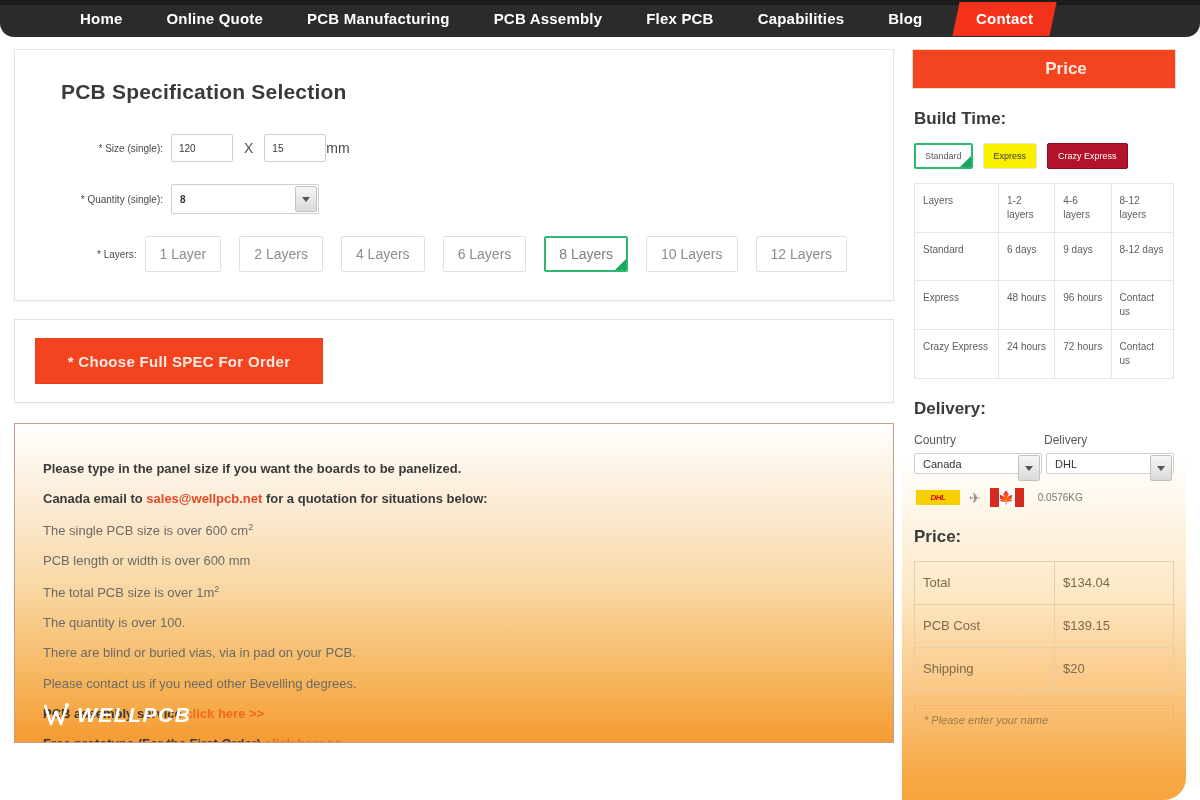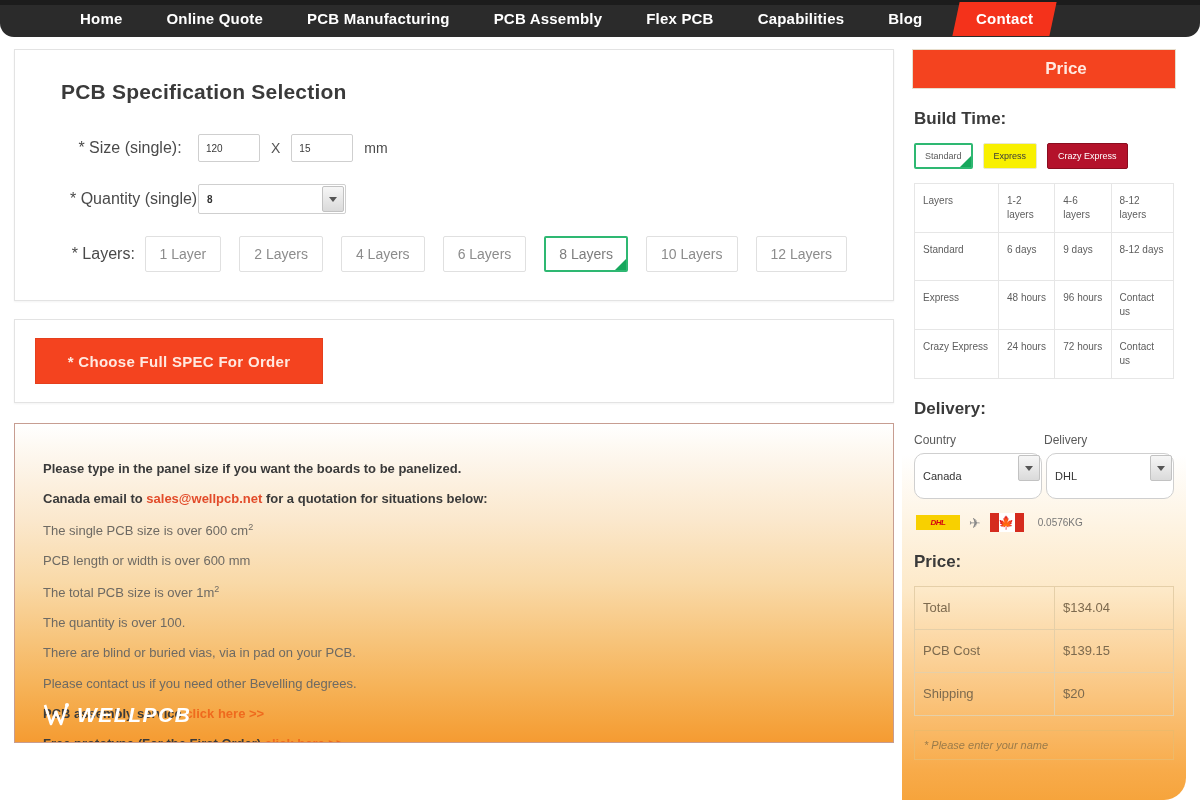--- a/index.html
+++ b/index.html
@@ -50,30 +50,30 @@
     background: #fff; border: 1px solid #e3e3e3;
     box-shadow: 0 1px 2px rgba(0,0,0,.05);
   }
   #spec-card { padding: 30px 28px 26px 28px; }
   #spec-title {
     font-size: 21px; font-weight: bold; color: #3a3a3a;
     margin: 0 0 30px 18px; letter-spacing: .2px;
   }
   .form-row { display: flex; align-items: center; margin-bottom: 22px; }
   .form-label {
-    font-size: 16px; color: #4a4a4a; width: 128px; text-align: center;
-    padding-right: 8px; white-space: nowrap; margin-left: 27px;
+    font-size: 10px; color: #4a4a4a; width: 128px; text-align: right;
+    padding-right: 8px; white-space: nowrap;
   }
   .txt-input {
     width: 62px; height: 28px; border: 1px solid #cfcfcf; background: #fff;
     font-size: 10px; color: #3a3a3a; padding: 0 7px; border-radius: 2px;
     font-family: "Liberation Sans", sans-serif;
   }
   .x-sep { font-size: 14px; color: #555; margin: 0 11px; }
-  .mm-unit { font-size: 14px; color: #4a4a4a; margin-left: 11px; }
+  .mm-unit { font-size: 14px; color: #4a4a4a; }
 
   .sel-wrap {
     position: relative; width: 148px; height: 30px;
     border: 1px solid #cfcfcf; background: #fff; border-radius: 2px;
     display: flex; align-items: center;
   }
   .sel-val { font-size: 10px; color: #333; padding-left: 8px; font-weight: bold; }
   .sel-arrow {
     position: absolute; right: 1px; top: 1px; width: 22px; height: 26px;
     background: linear-gradient(to bottom,#f6f6f6,#dadada);
@@ -160,22 +160,22 @@
     padding: 10px 8px; vertical-align: top; line-height: 1.4;
   }
   #build-tbl td { height: 48px; }
   #build-tbl td:first-child { width: 84px; }
 
   .del-labels { display: flex; margin: 0 0 6px 12px; }
   .del-labels > span { font-size: 12px; color: #5a5a5a; }
   #lbl-country { width: 130px; }
   .del-selects { display: flex; margin: 0 0 14px 12px; }
   .del-sel {
-    position: relative; width: 128px; height: 46px; background: #fff;
-    border: 1px solid #cfcfcf; display: flex; align-items: center; border-radius: 10px;
+    position: relative; width: 128px; height: 21px; background: #fff;
+    border: 1px solid #cfcfcf; display: flex; align-items: center; border-radius: 2px;
   }
   .del-sel:first-child { margin-right: 4px; }
   .del-sel .sel-val { font-size: 11px; font-weight: normal; }
   #ship-icons { display: flex; align-items: center; margin: 0 0 20px 14px; }
   .dhl-logo {
     width: 44px; height: 15px; background: #f8d000;
     display: flex; align-items: center; justify-content: center;
     color: #d40511; font-size: 8px; font-weight: bold; font-style: italic;
     letter-spacing: -.5px;
   }

